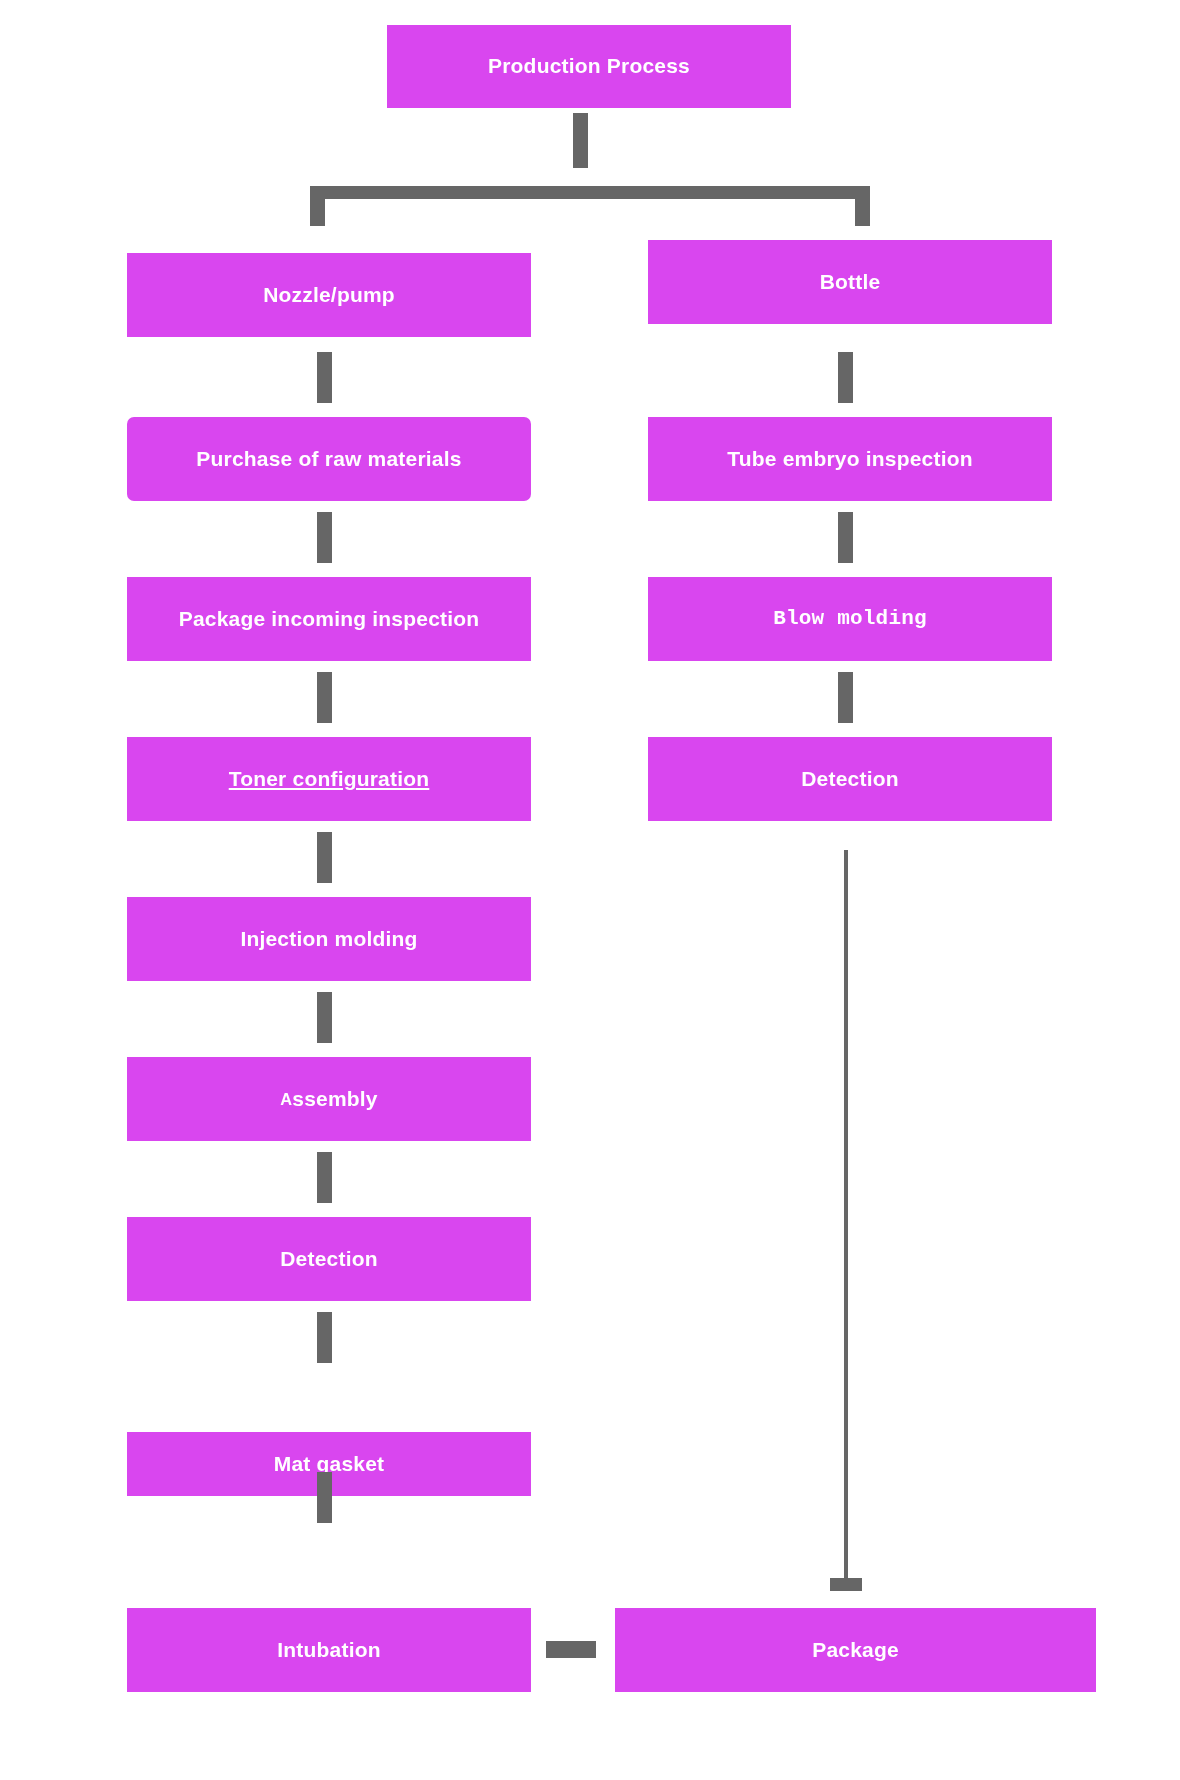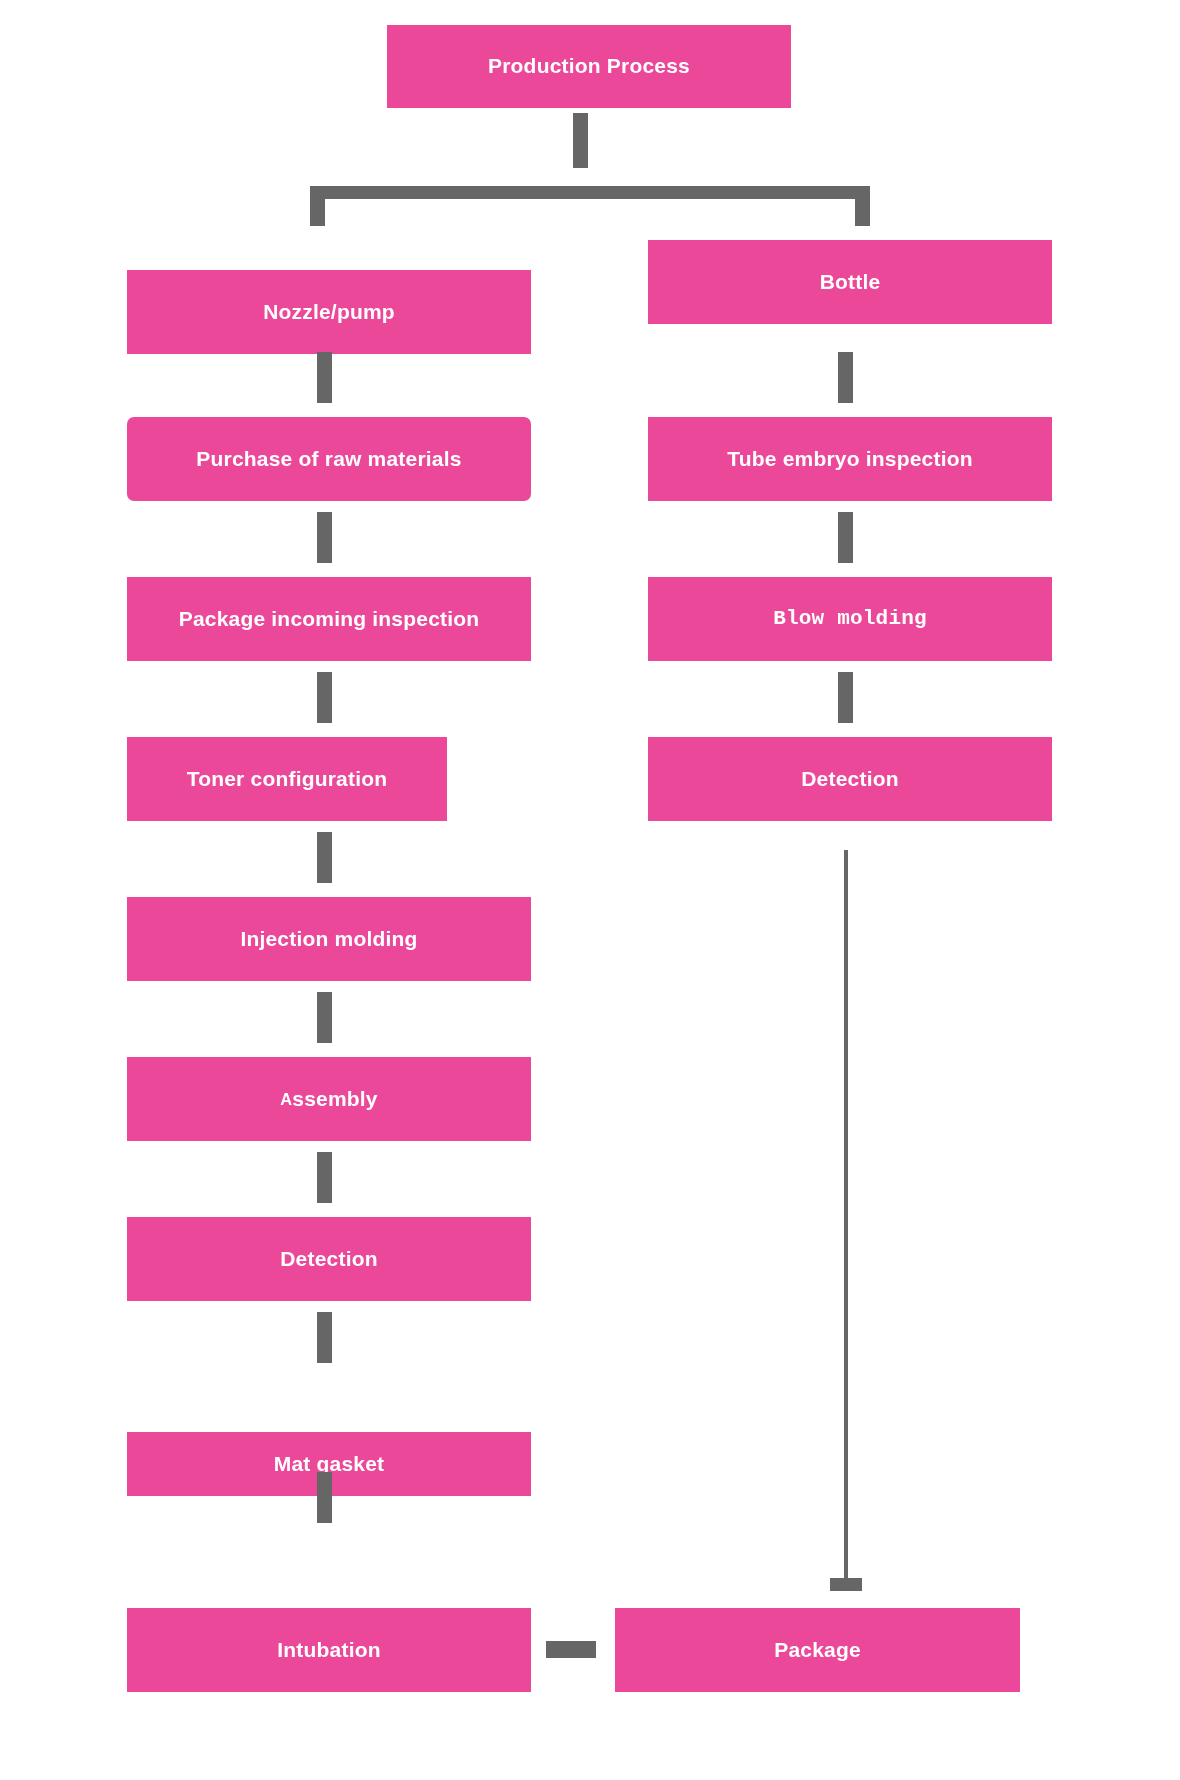--- a/index.html
+++ b/index.html
@@ -13,21 +13,21 @@
   }
   #canvas {
     position: relative;
     width: 1180px;
     height: 1780px;
     background: #ffffff;
     overflow: hidden;
   }
   .node {
     position: absolute;
-    background: #ec4899;
+    background: #d946ef;
     color: #ffffff;
     display: flex;
     align-items: center;
     justify-content: center;
     text-align: center;
     font-weight: 700;
     font-size: 21px;
     letter-spacing: 0.2px;
     box-sizing: border-box;
     padding: 2px 8px;
@@ -76,39 +76,39 @@
   </div>
 
   <div class="conn-v" style="left:573px; top:113px; width:15px; height:55px;"></div>
 
   <div class="conn-h" style="left:310px; top:186px; width:560px; height:13px;"></div>
 
   <div class="conn-v" style="left:310px; top:186px; width:15px; height:40px;"></div>
 
   <div class="conn-v" style="left:855px; top:186px; width:15px; height:40px;"></div>
 
-  <div class="node" style="left:127px; top:270px; width:404px; height:84px;">
+  <div class="node" style="left:127px; top:253px; width:404px; height:84px;">
     <span>Nozzle/pump</span>
   </div>
 
   <div class="conn-v" style="left:317px; top:352px; width:15px; height:51px;"></div>
 
   <div class="node" style="left:127px; top:417px; width:404px; height:84px;border-radius:7px;">
     <span>Purchase of raw materials</span>
   </div>
 
   <div class="conn-v" style="left:317px; top:512px; width:15px; height:51px;"></div>
 
   <div class="node" style="left:127px; top:577px; width:404px; height:84px;">
     <span>Package incoming inspection</span>
   </div>
 
   <div class="conn-v" style="left:317px; top:672px; width:15px; height:51px;"></div>
 
-  <div class="node" style="left:127px; top:737px; width:320px; height:84px;">
+  <div class="node" style="left:127px; top:737px; width:404px; height:84px;text-decoration:underline;">
     <span>Toner configuration</span>
   </div>
 
   <div class="conn-v" style="left:317px; top:832px; width:15px; height:51px;"></div>
 
   <div class="node" style="left:127px; top:897px; width:404px; height:84px;">
     <span>Injection molding</span>
   </div>
 
   <div class="conn-v" style="left:317px; top:992px; width:15px; height:51px;"></div>
@@ -156,17 +156,17 @@
 
   <div class="conn-v" style="left:838px; top:672px; width:15px; height:51px;"></div>
 
   <div class="node" style="left:648px; top:737px; width:404px; height:84px;">
     <span>Detection</span>
   </div>
 
   <div class="conn-thin" style="left:844px; top:850px; height:740px;"></div>
   <div class="conn-nub" style="left:830px; top:1578px; width:32px; height:13px;"></div>
 
-  <div class="node" style="left:615px; top:1608px; width:405px; height:84px;">
+  <div class="node" style="left:615px; top:1608px; width:481px; height:84px;">
     <span>Package</span>
   </div>
 
 </div>
 
 </body></html>

